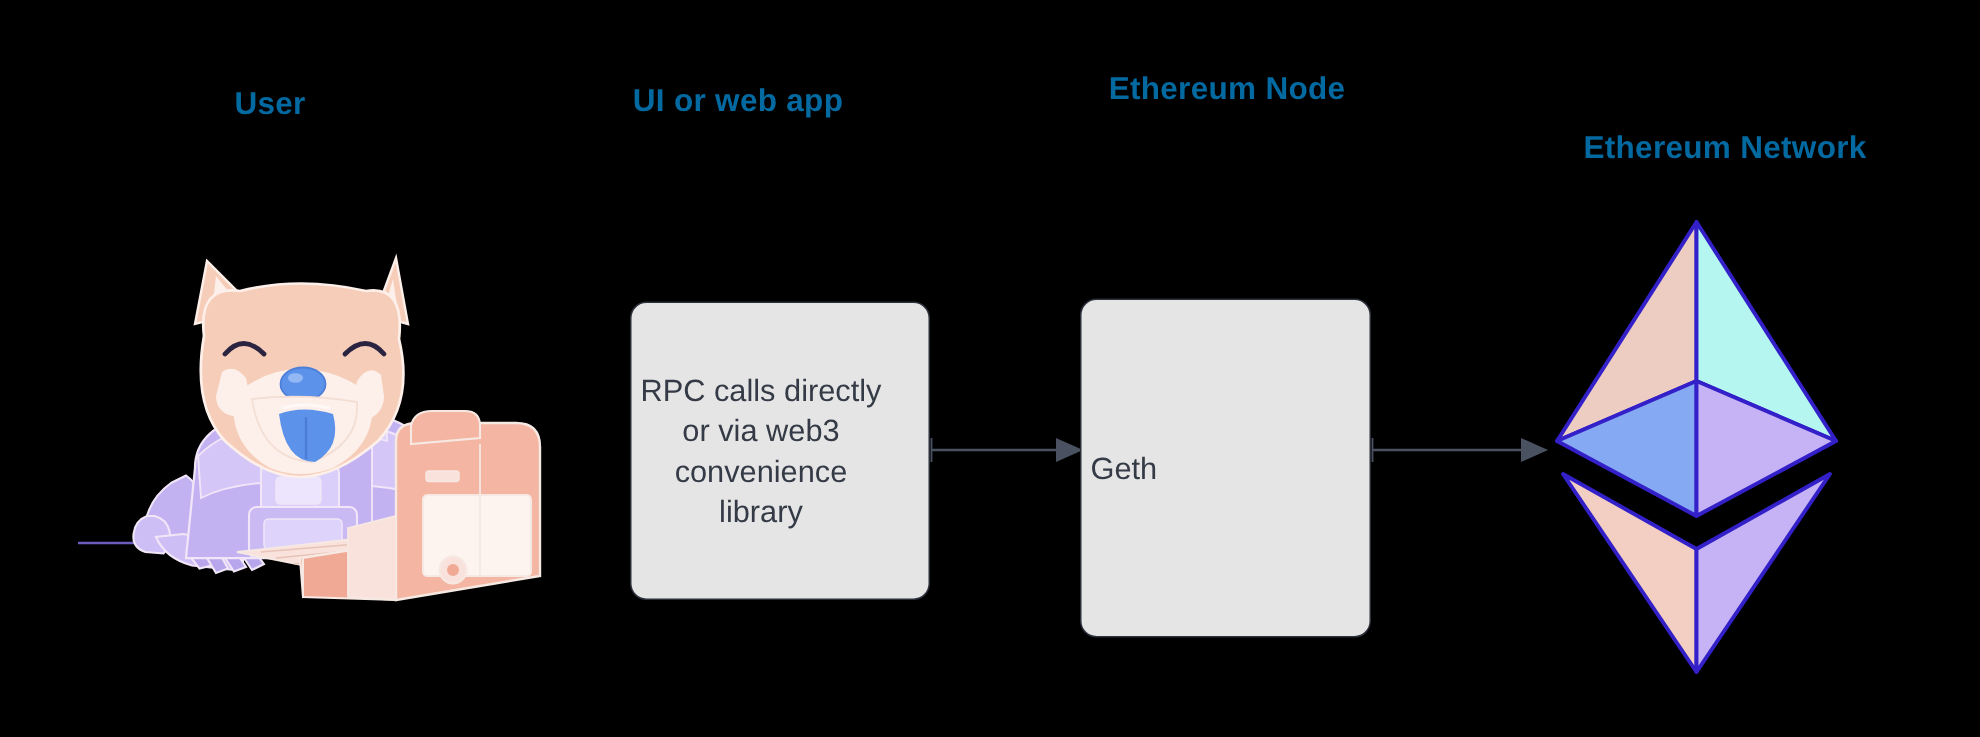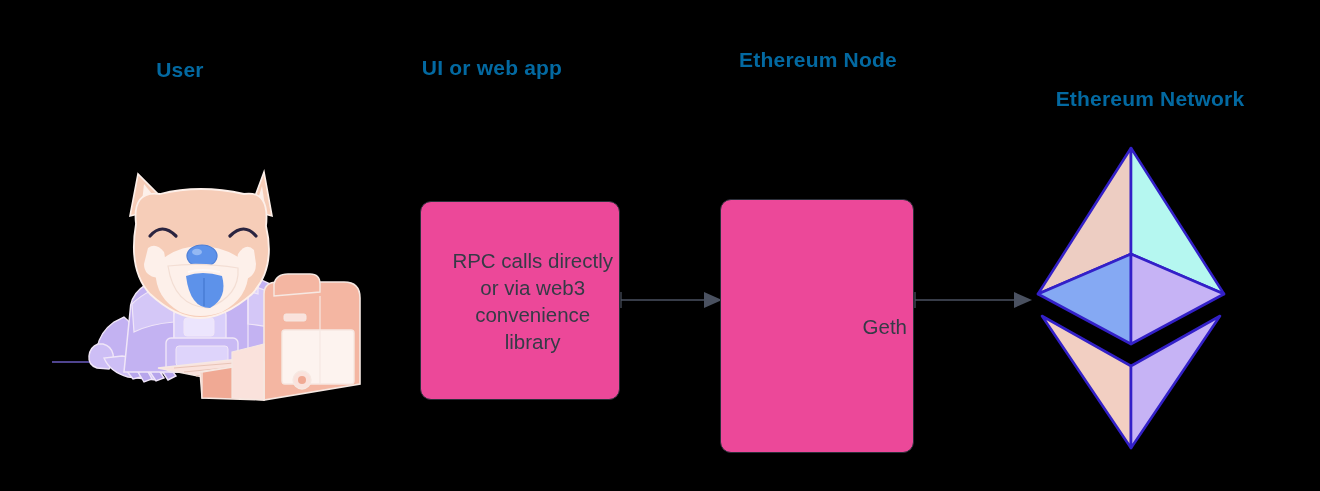--- a/index.html
+++ b/index.html
@@ -13,27 +13,27 @@
     font-weight:bold;
     color:#0369a1;
     letter-spacing:.2px;
     white-space:nowrap;
     transform:translateX(-50%);
     text-align:center;
   }
 
   .node-box{
     position:absolute;
-    background:#ec4899;
+    background:#e5e5e5;
     border:1.3px solid #2b2f3a;
     border-radius:11px;
     box-sizing:border-box;
     display:flex;
     align-items:center;
-    justify-content:flex-end;
+    justify-content:flex-start;
   }
   .node-box .node-label{
     color:#353b46;
     font-size:20.5px;
     line-height:27px;
     text-align:center;
     padding:0 6px;
     white-space:pre-line;
   }
 
@@ -161,21 +161,21 @@
   </div>
 
   <div class="arrow" style="left:618px;top:288px;width:108px;height:24px;">
     <svg width="108" height="24" viewBox="0 0 108 24">
       <line x1="3" y1="12" x2="88" y2="12" stroke="#4a5160" stroke-width="1.6"></line>
       <line x1="3" y1="4" x2="3" y2="20" stroke="#4a5160" stroke-width="1.2"></line>
       <polygon points="86,4 104,12 86,20" fill="#4a5160"></polygon>
     </svg>
   </div>
 
-  <div class="node-box" style="left:720px;top:199px;width:194px;height:254px;">
+  <div class="node-box" style="left:720px;top:199px;width:194px;height:226px;">
     <div class="node-label">Geth</div>
   </div>
 
   <div class="arrow" style="left:912px;top:288px;width:124px;height:24px;">
     <svg width="124" height="24" viewBox="0 0 124 24">
       <line x1="3" y1="12" x2="104" y2="12" stroke="#4a5160" stroke-width="1.6"></line>
       <line x1="3" y1="4" x2="3" y2="20" stroke="#4a5160" stroke-width="1.2"></line>
       <polygon points="102,4 120,12 102,20" fill="#4a5160"></polygon>
     </svg>
   </div>

